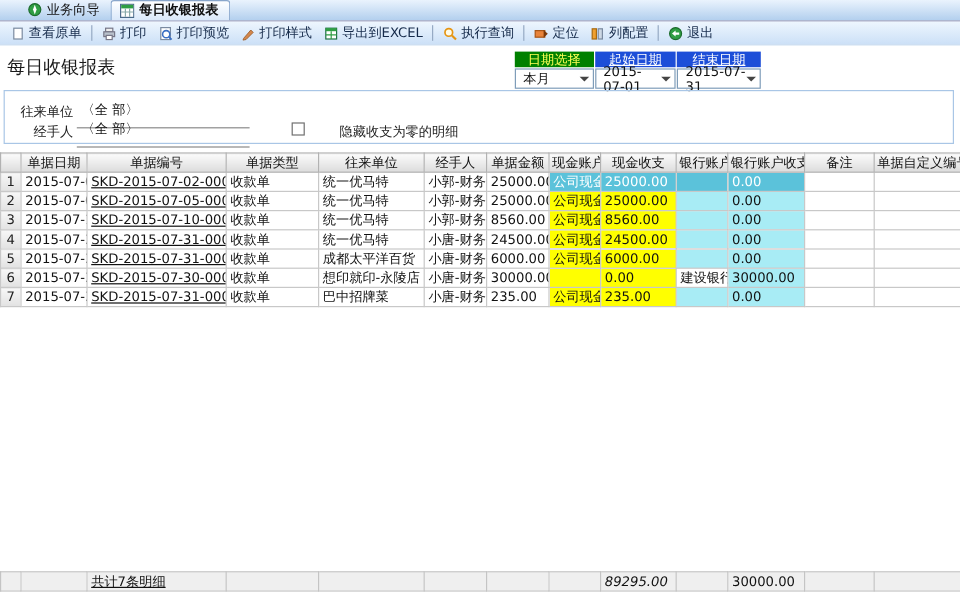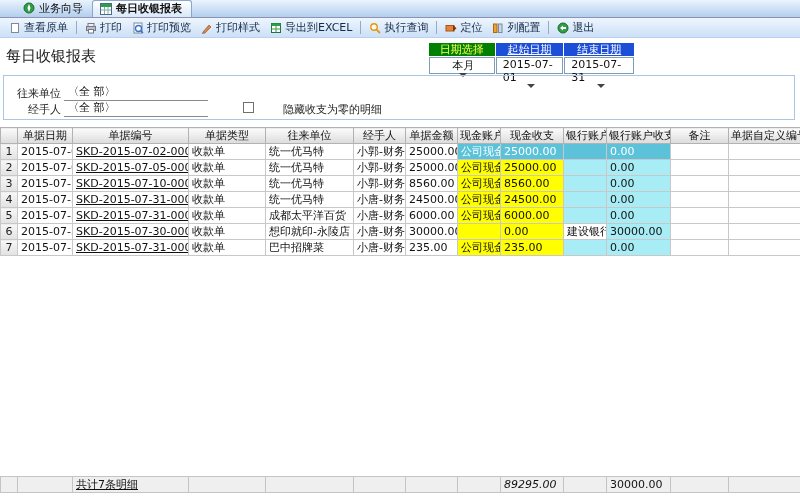--- a/index.html
+++ b/index.html
@@ -46,37 +46,37 @@
   .dg-row { display: flex; }
   .dg-h {
     height: 13px; line-height: 13px; text-align: center; font-size: 11px;
     margin-right: 1px; margin-bottom: 1px;
   }
   .dg-h.green { background: #008000; color: #ffff55; }
   .dg-h.blue  { background: #1d4ed8; color: #ffffff; text-decoration: underline; }
   .dg-v {
     height: 17px; background: #fff; border: 1px solid #7f9db9;
     display: flex; align-items: center; justify-content: space-between;
-    padding: 0 3px 0 6px; margin-right: 1px; cursor: default; flex-direction: column;
+    padding: 0 3px 0 6px; margin-right: 1px; cursor: default;
   }
   .w1 { width: 66px; } .w2 { width: 68px; } .w3 { width: 70px; }
   .dd-arrow {
     width: 0; height: 0; border-left: 4px solid transparent;
     border-right: 4px solid transparent; border-top: 4px solid #444;
   }
 
   
   .filter-panel {
     position: absolute; left: 3px; right: 5px; top: 37px; height: 45px;
     border: 1px solid #a9c6e6;
   }
   .f-label { position: absolute; color: #222; }
   .f-value {
     position: absolute; width: 144px; border-bottom: 1px solid #8a8a8a;
-    padding: 0 0 1px 4px; cursor: default;
+    padding: 0 0 7px 4px; cursor: default;
   }
   .checkbox {
     position: absolute; width: 11px; height: 11px; background: #fff;
     border: 1px solid #707070; cursor: default;
   }
 
   
   table.grid {
     position: absolute; left: 0; top: 89px; width: 800px;
     border-collapse: collapse; table-layout: fixed; font-size: 11px;

